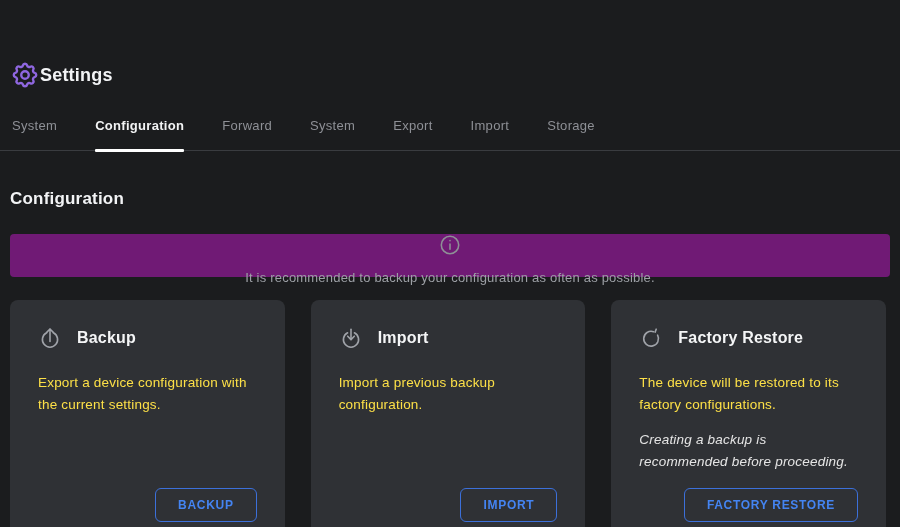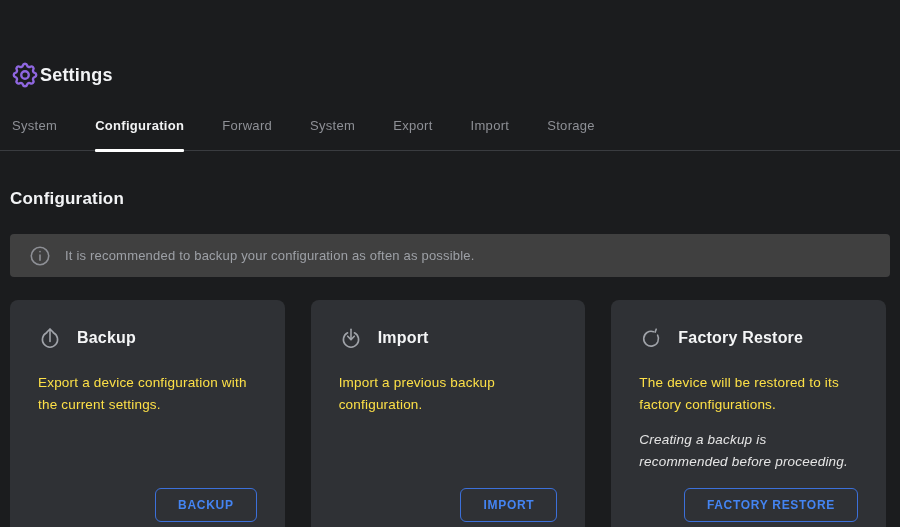--- a/index.html
+++ b/index.html
@@ -23,22 +23,22 @@
   .tab { font-size:13px; color:#8e9096; padding-bottom:17px; position:relative;
          cursor:default; letter-spacing:.3px; }
   .tab.active { color:#f2f3f4; font-weight:700; }
   .tab.active::after { content:""; position:absolute; left:0; right:0; bottom:-2px;
                        height:3px; background:#ffffff; border-radius:1px; }
 
   
   .page-title { padding:38px 10px 0 10px; font-size:17px; font-weight:700; letter-spacing:.2px; }
 
   
-  .banner { margin:25px 10px 0 10px; height:43px; background:#404040; border-radius:4px;
-            display:flex; align-items:center; gap:14px; padding:0 19px; }
+  .banner { margin:25px 10px 0 10px; height:43px; background:#701a75; border-radius:4px;
+            display:flex; align-items:center; gap:14px; padding:0 19px;flex-direction:column; }
   .banner svg { flex:0 0 auto; }
   .banner .banner-text { font-size:13px; color:#9da0a6; letter-spacing:.2px; }
 
   
   .cards { margin:23px 14px 0 10px; display:grid; grid-template-columns:repeat(3,1fr); gap:26px; }
   .card { background:#2f3135; border-radius:8px; height:248px; padding:26px 28px;
           position:relative; }
   .card-head { display:flex; align-items:center; gap:15px; }
   .card-head svg { flex:0 0 auto; }
   .card-title { font-size:16px; font-weight:700; letter-spacing:.2px; color:#f4f5f6; }

